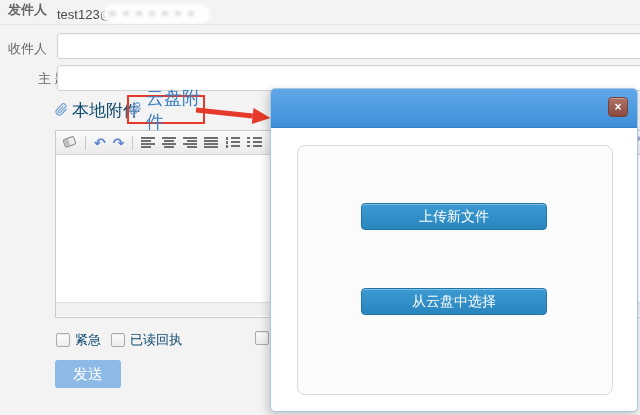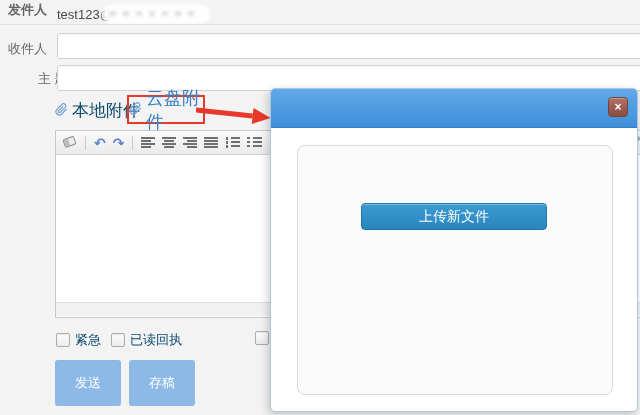--- a/index.html
+++ b/index.html
@@ -52,22 +52,22 @@
   .ico-ol{background-size:9px 2px,9px 2px,9px 2px,2px 3px,2px 3px,2px 3px;
           background-position:6px 0,6px 4px,6px 8px,1px 0,1px 4px,1px 8px;}
   .editor-body{height:147px;background:#fff;outline:none;}
   .editor-foot{height:13px;background:#f1f1f1;border-top:1px solid #ddd;}
   .pencil-sliver{position:absolute;left:573px;top:4px;}
 
   
   .opt{position:absolute;top:331px;display:flex;align-items:center;gap:5px;color:#0c4a6e;font-size:13px;}
   .cbx{width:12px;height:12px;background:linear-gradient(#fdfdfd,#ececec);border:1px solid #ababab;
           border-radius:2px;box-shadow:inset 0 1px 1px rgba(0,0,0,.08);cursor:pointer;}
-  .action-btn{position:absolute;top:360px;width:66px;height:46px;background:#8cb9e6;border:none;
-          border-radius:3px;color:#fff;font-size:13px;font-family:inherit;cursor:pointer;}
+  .action-btn{position:absolute;top:360px;width:66px;height:28px;background:#8cb9e6;border:none;
+          border-radius:3px;color:#fff;font-size:15px;font-family:inherit;cursor:pointer;}
 
   
   .dialog{position:absolute;left:270px;top:88px;width:366px;height:322px;background:#fff;
           border:1px solid #a9c6e3;border-radius:5px;box-shadow:-2px 3px 10px rgba(0,0,0,.2);}
   .dialog-header{position:relative;height:38px;background:linear-gradient(#61a8e8,#3e8fd9);
           border-bottom:1px solid #3780c4;border-radius:4px 4px 0 0;}
   .dialog-title{position:absolute;left:14px;top:0;line-height:38px;color:#fff;font-size:14px;
           text-shadow:0 1px 1px rgba(0,0,0,.15);}
   .dialog-close{position:absolute;right:9px;top:8px;width:20px;height:20px;border-radius:4px;
           background:linear-gradient(#ad7265,#8c4b40);border:1px solid #7b4136;box-sizing:border-box;
@@ -163,24 +163,24 @@
   </div>
   <div class="opt" style="left:111px;">
     <span class="cbx"></span>
     <span>已读回执</span>
   </div>
   <div class="opt" style="left:255px;">
     <span class="cbx"></span>
   </div>
 
   <button class="action-btn" style="left:55px;">发送</button>
-  <button class="action-btn" style="left:129px;">存稿</button>
 
   <div class="dialog">
     <div class="dialog-header">
       <span class="dialog-close">×</span>
     </div>
     <div class="dialog-panel">
       <button class="dlg-btn dlg-btn-upload">上传新文件</button>
+      <button class="dlg-btn dlg-btn-choose">从云盘中选择</button>
     </div>
   </div>
 
 </div>
 
 </body></html>

